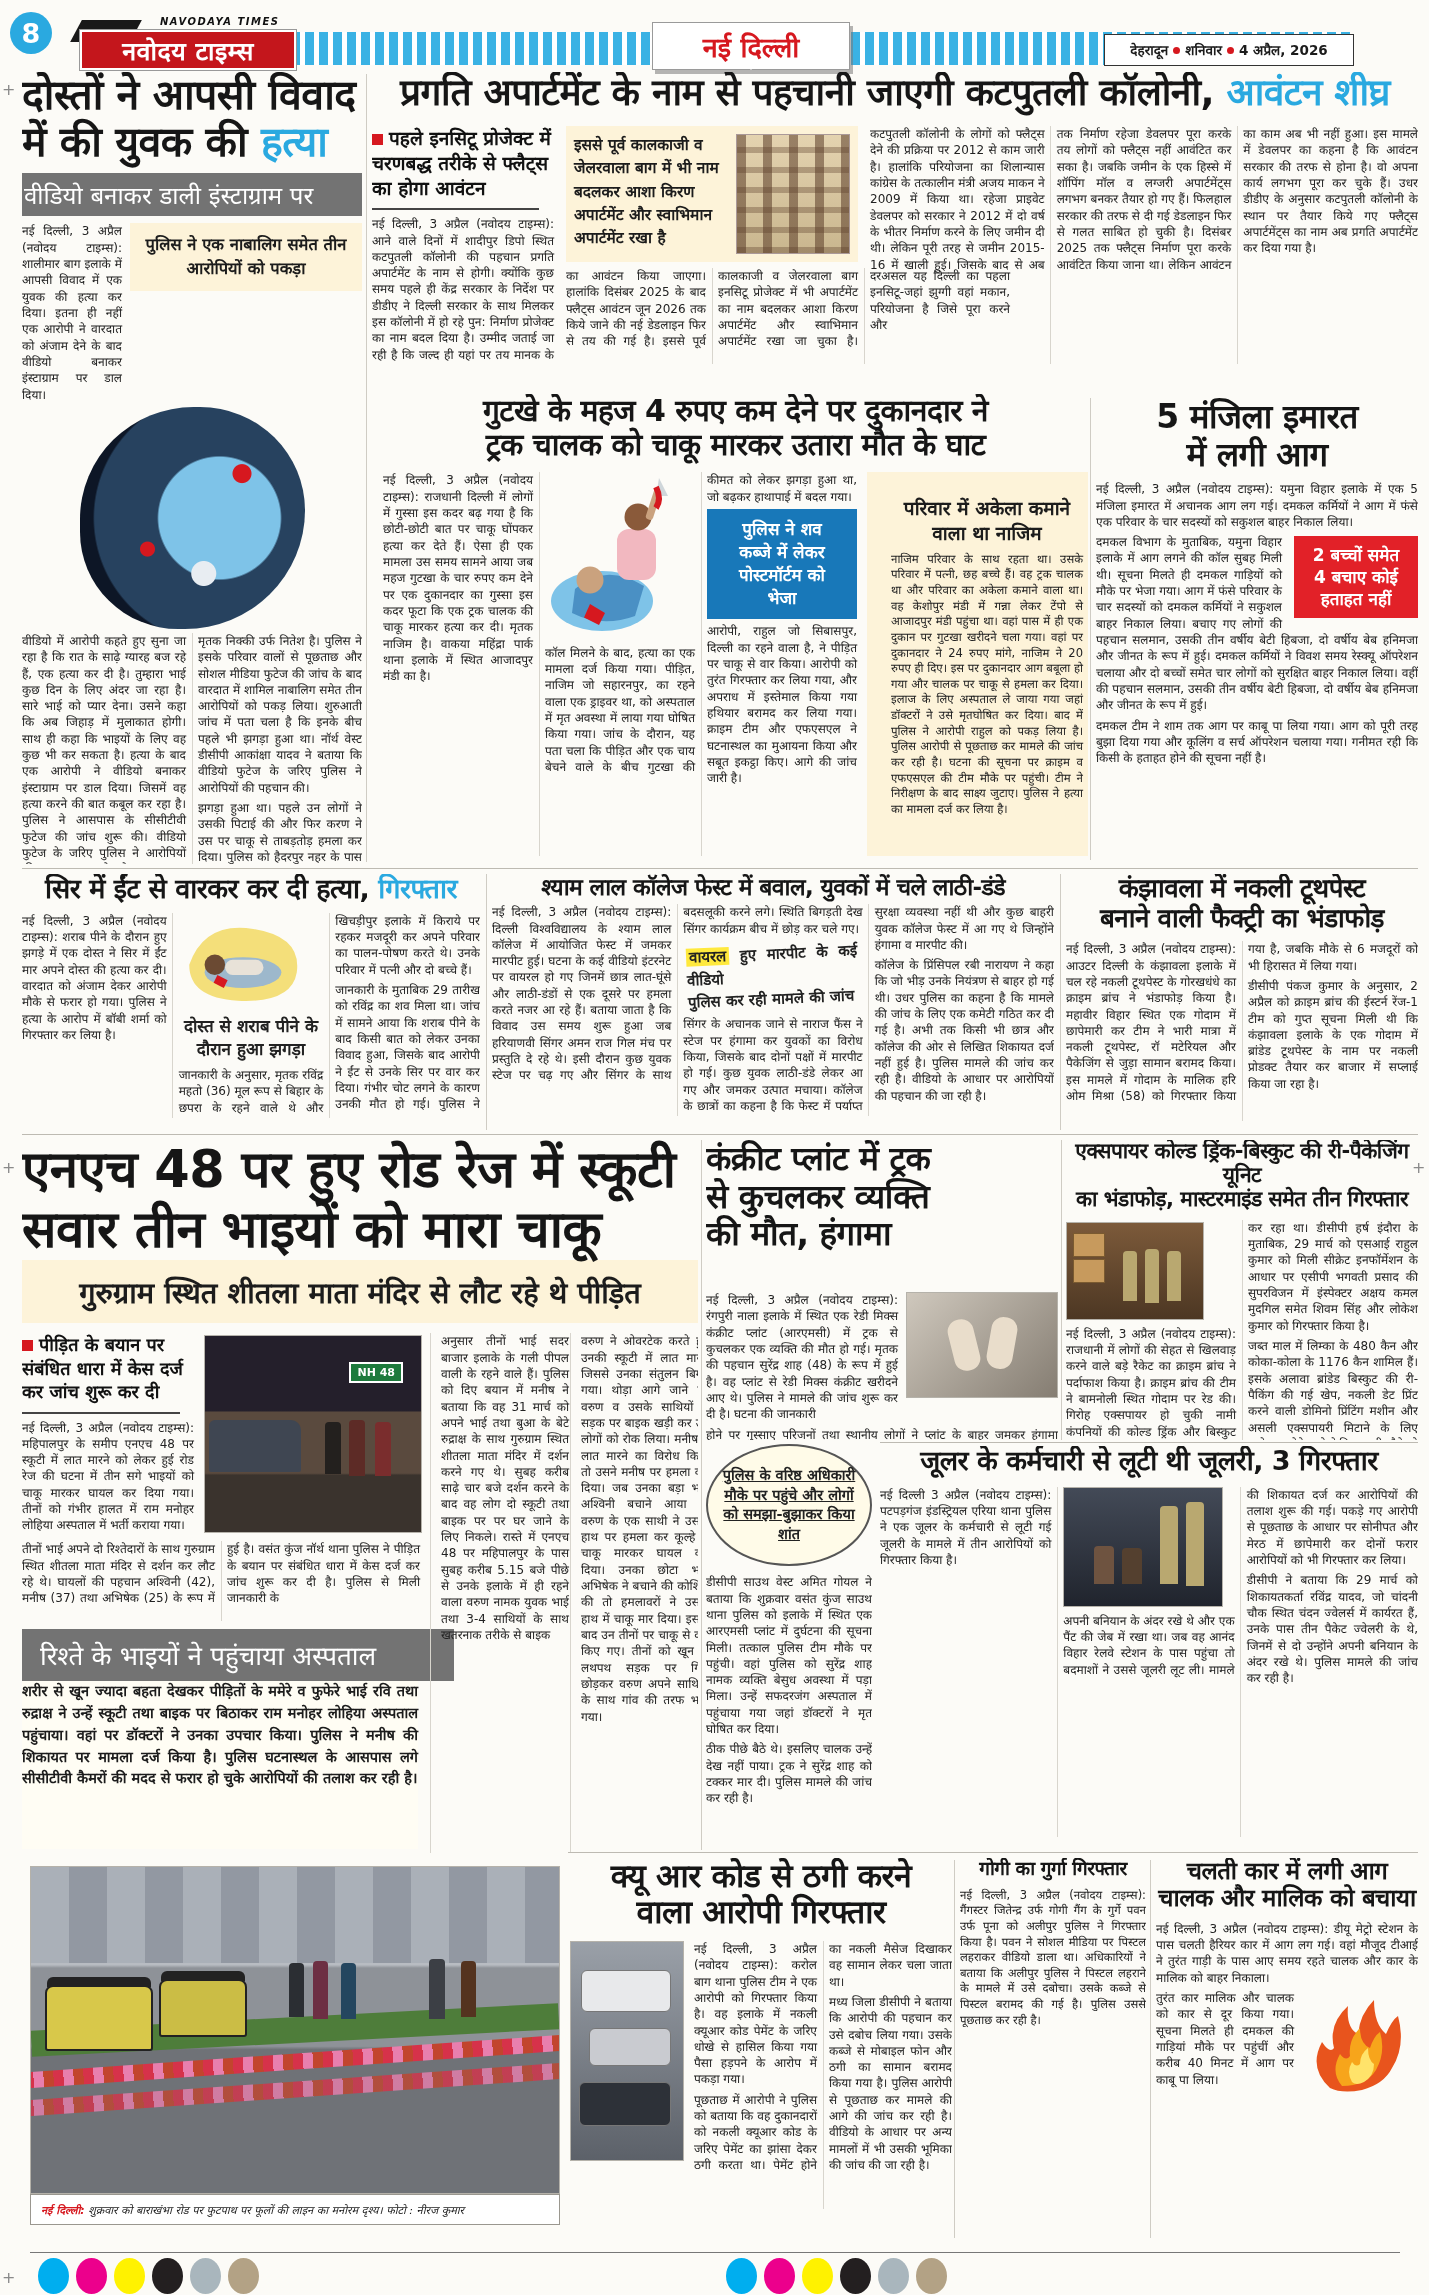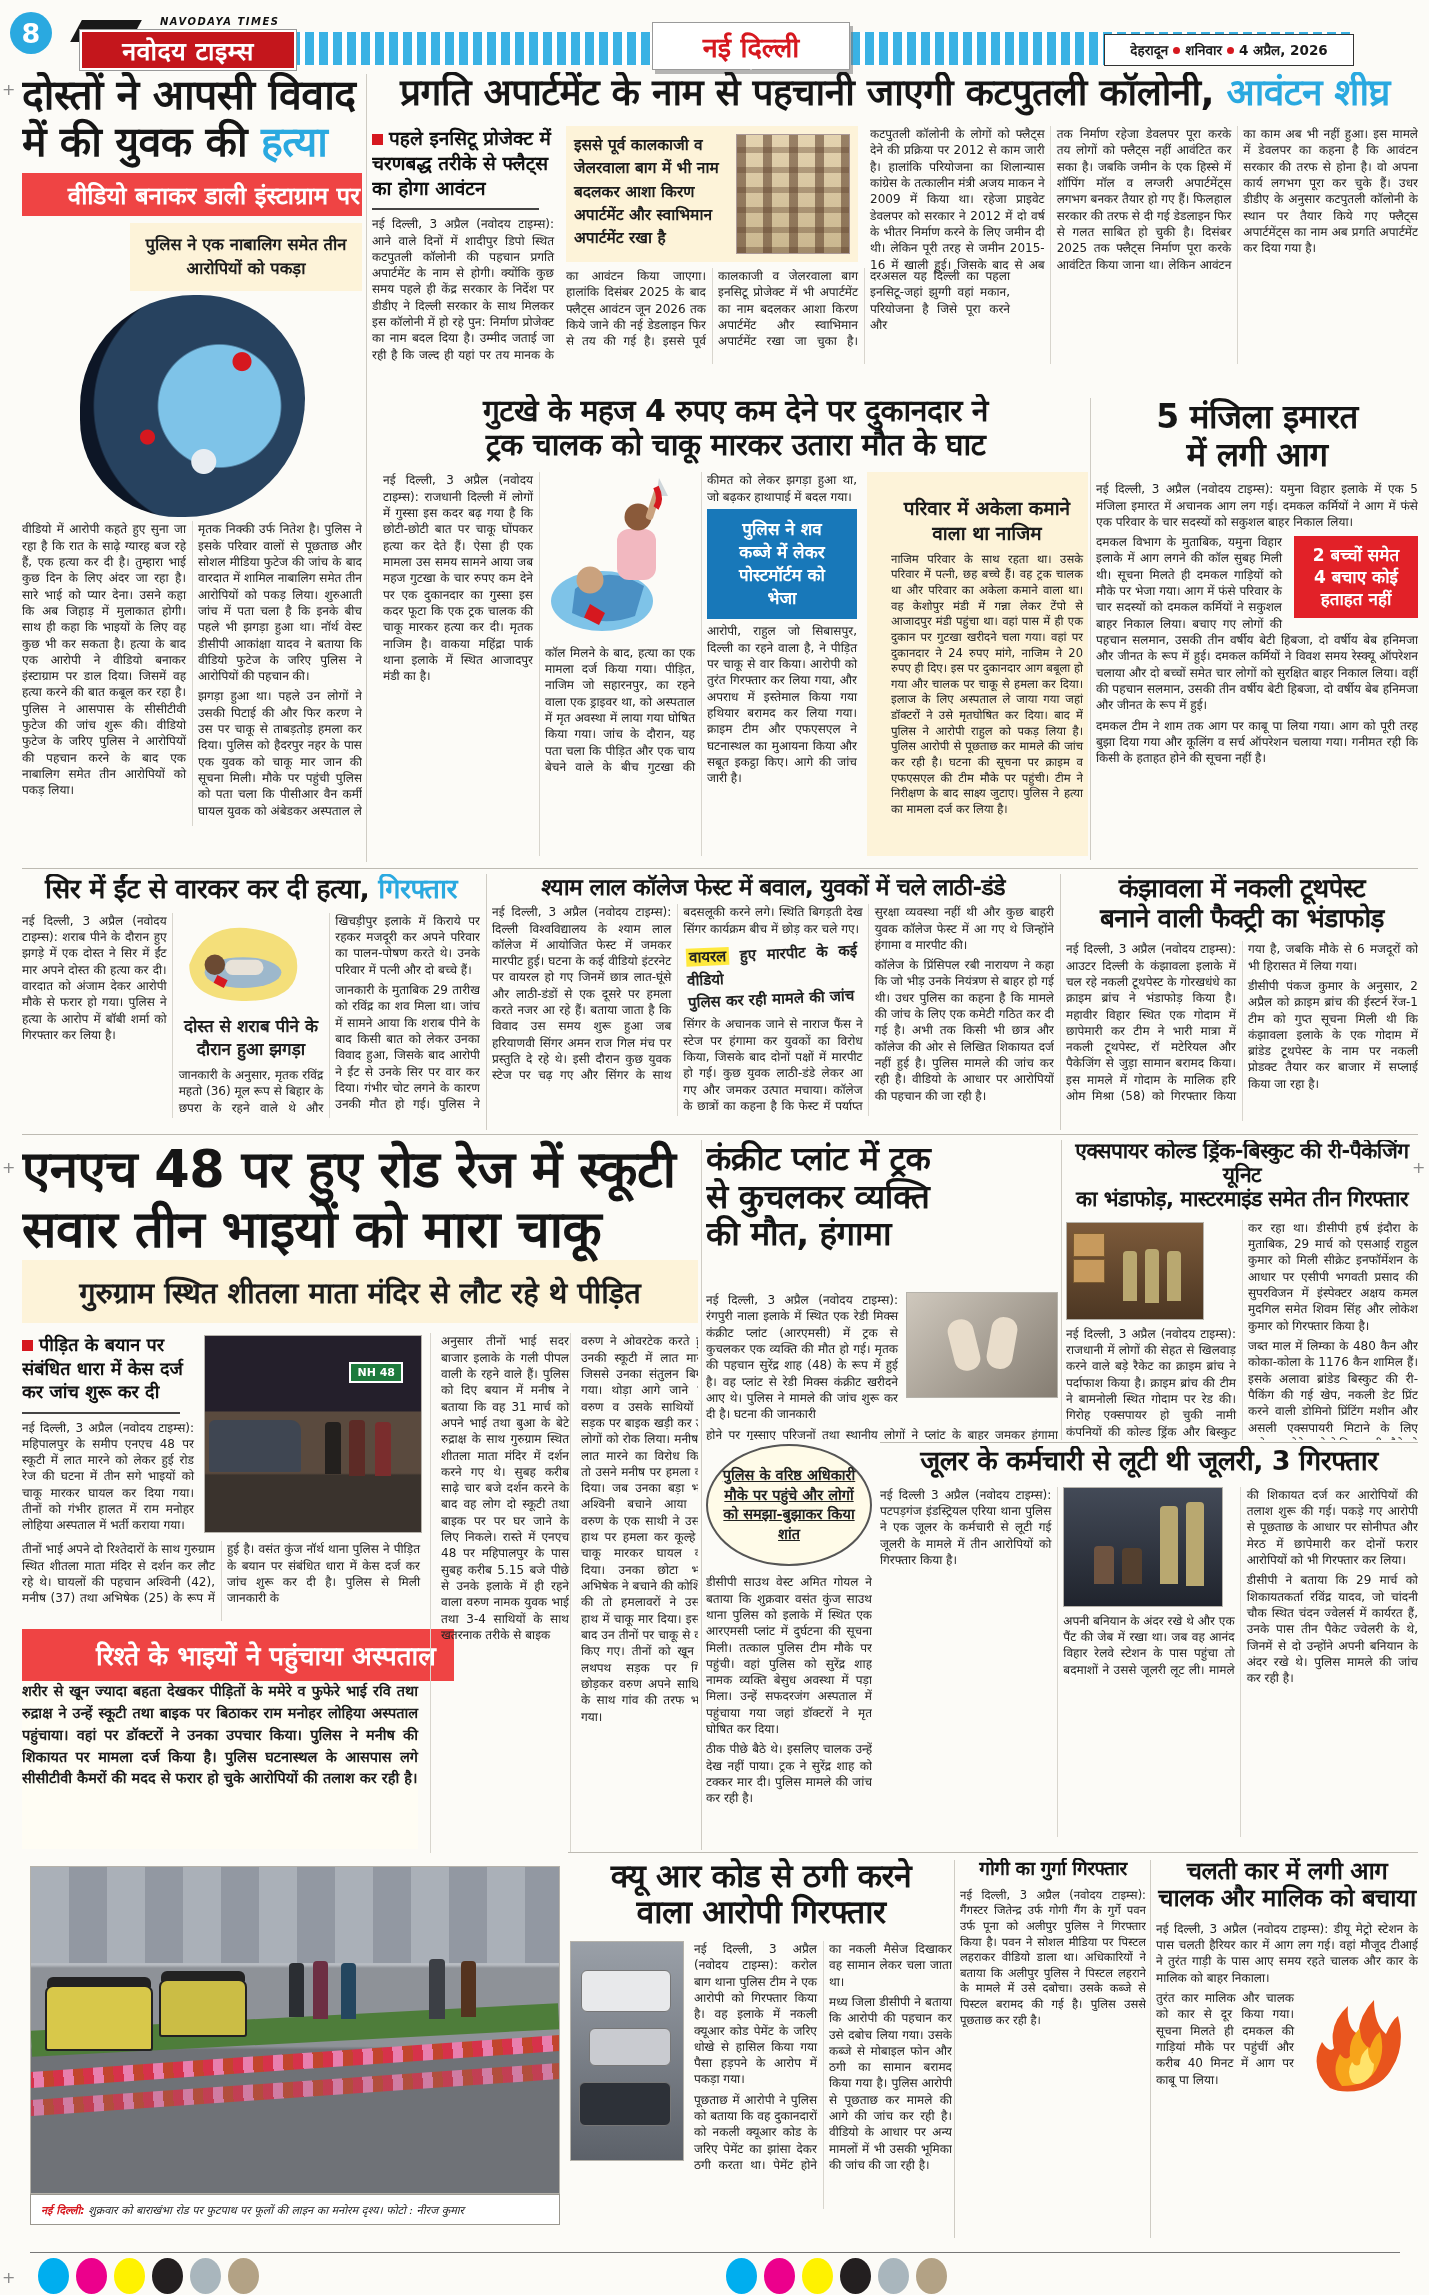--- a/index.html
+++ b/index.html
@@ -29,21 +29,21 @@
   .m-date .dot{width:7px;height:7px;border-radius:50%;background:#d6181f;display:inline-block;}
   
   .art{position:absolute;overflow:hidden;}
   .hl{font-weight:800;color:#161616;line-height:1.14;letter-spacing:-.5px;}
   .hl .acc{color:#2aa9e0;}
   .ctr{text-align:center;}
   .body{font-size:12px;line-height:1.36;text-align:justify;color:#222;}
   .body p{margin:0 0 4px 0;}
   .cols2{column-count:2;column-gap:12px;column-rule:1px solid #d8d5cd;}
   .cols3{column-count:3;column-gap:12px;column-rule:1px solid #d8d5cd;}
-  .redband{background:#ef4444;color:#fff;font-weight:700;text-align:right;}
+  .redband{background:#737373;color:#fff;font-weight:400;text-align:left;}
   .creambox{background:#fdf3d9;}
   .bluebox{background:#1878b9;color:#fff;font-weight:800;text-align:center;}
   .kicker-bullet{display:inline-block;width:11px;height:11px;background:#d6181f;margin-right:6px;}
   .kicker{font-size:19px;font-weight:800;line-height:1.3;color:#111;}
   .kicker-rule{border:none;border-top:2px solid #444;margin:8px 0 6px 0;width:92%;}
   .vrule{position:absolute;width:1px;background:#cfccc4;}
   .hrule{position:absolute;height:1px;background:#bdbab2;}
   .photo{position:relative;overflow:hidden;border:1px solid #b5b2aa;}
   .pcap{font-size:11px;font-style:italic;}
   
@@ -121,20 +121,21 @@
     </div>
   </header>
 
   <section class="art" style="left:22px;top:72px;width:340px;height:792px;">
     <div class="hl" style="font-size:41px;">
       <div>दोस्तों ने आपसी विवाद</div>
       <div><span>में की युवक की </span><span class="acc">हत्या</span></div>
     </div>
     <div class="redband" style="font-size:24px;padding:5px 2px;margin-top:8px;">वीडियो बनाकर डाली इंस्टाग्राम पर</div>
     <div style="margin-top:7px;overflow:hidden;">
+      <div class="body" style="float:left;width:100px;">नई दिल्ली, 3 अप्रैल (नवोदय टाइम्स): शालीमार बाग इलाके में आपसी विवाद में एक युवक की हत्या कर दिया। इतना ही नहीं एक आरोपी ने वारदात को अंजाम देने के बाद वीडियो बनाकर इंस्टाग्राम पर डाल दिया।</div>
       <div class="creambox" style="margin-left:108px;padding:10px 8px;font-size:16.5px;font-weight:800;text-align:center;line-height:1.45;">पुलिस ने एक नाबालिग समेत तीन आरोपियों को पकड़ा</div>
     </div>
     <div class="illus-victim"></div>
     <div class="body cols2" style="height:305px;">
       <p>वीडियो में आरोपी कहते हुए सुना जा रहा है कि रात के साढ़े ग्यारह बज रहे हैं, एक हत्या कर दी है। तुम्हारा भाई कुछ दिन के लिए अंदर जा रहा है। सारे भाई को प्यार देना। उसने कहा कि अब जिहाड़ में मुलाकात होगी। साथ ही कहा कि भाइयों के लिए वह कुछ भी कर सकता है। हत्या के बाद एक आरोपी ने वीडियो बनाकर इंस्टाग्राम पर डाल दिया। जिसमें वह हत्या करने की बात कबूल कर रहा है। पुलिस ने आसपास के सीसीटीवी फुटेज की जांच शुरू की। वीडियो फुटेज के जरिए पुलिस ने आरोपियों की पहचान करने के बाद एक नाबालिग समेत तीन आरोपियों को पकड़ लिया।</p>
       <p>मृतक निक्की उर्फ नितेश है। पुलिस ने इसके परिवार वालों से पूछताछ और सोशल मीडिया फुटेज की जांच के बाद वारदात में शामिल नाबालिग समेत तीन आरोपियों को पकड़ लिया। शुरुआती जांच में पता चला है कि इनके बीच पहले भी झगड़ा हुआ था। नॉर्थ वेस्ट डीसीपी आकांक्षा यादव ने बताया कि वीडियो फुटेज के जरिए पुलिस ने आरोपियों की पहचान की।</p>
       <p>झगड़ा हुआ था। पहले उन लोगों ने उसकी पिटाई की और फिर करण ने उस पर चाकू से ताबड़तोड़ हमला कर दिया। पुलिस को हैदरपुर नहर के पास एक युवक को चाकू मार जान की सूचना मिली। मौके पर पहुंची पुलिस को पता चला कि पीसीआर वैन कर्मी घायल युवक को अंबेडकर अस्पताल ले गए हैं। जहां पहुंचने पर पता चला कि डॉक्टरों ने युवक को मृत घोषित कर दिया है। जांच के दौरान पुलिस ने पाया कि युवक के शरीर पर चाकू के कई घाव थे। निक्की उर्फ नितेश के परिवार में पिता अरविंद दास, मां और दो बड़े भाई हैं। नितेश घर में सबसे छोटा था। वह इलाके में बेलदारी का काम करता था। उसके पिता भी मजदूरी करते हैं। परिवार वालों ने बताया कि रात में उसके दोस्त उसे बुलाकर अपने साथ ले गए थे। गिरफ्तार दो बालिग आरोपी करण उर्फ तरण और मोंटी हैं। पूछताछ में आरोपियों ने अपना गुनाह कबूल कर लिया। उन्होंने बताया कि निक्की का करण से पहले भी झगड़ा हुआ था।</p>
     </div>
   </section>
 

